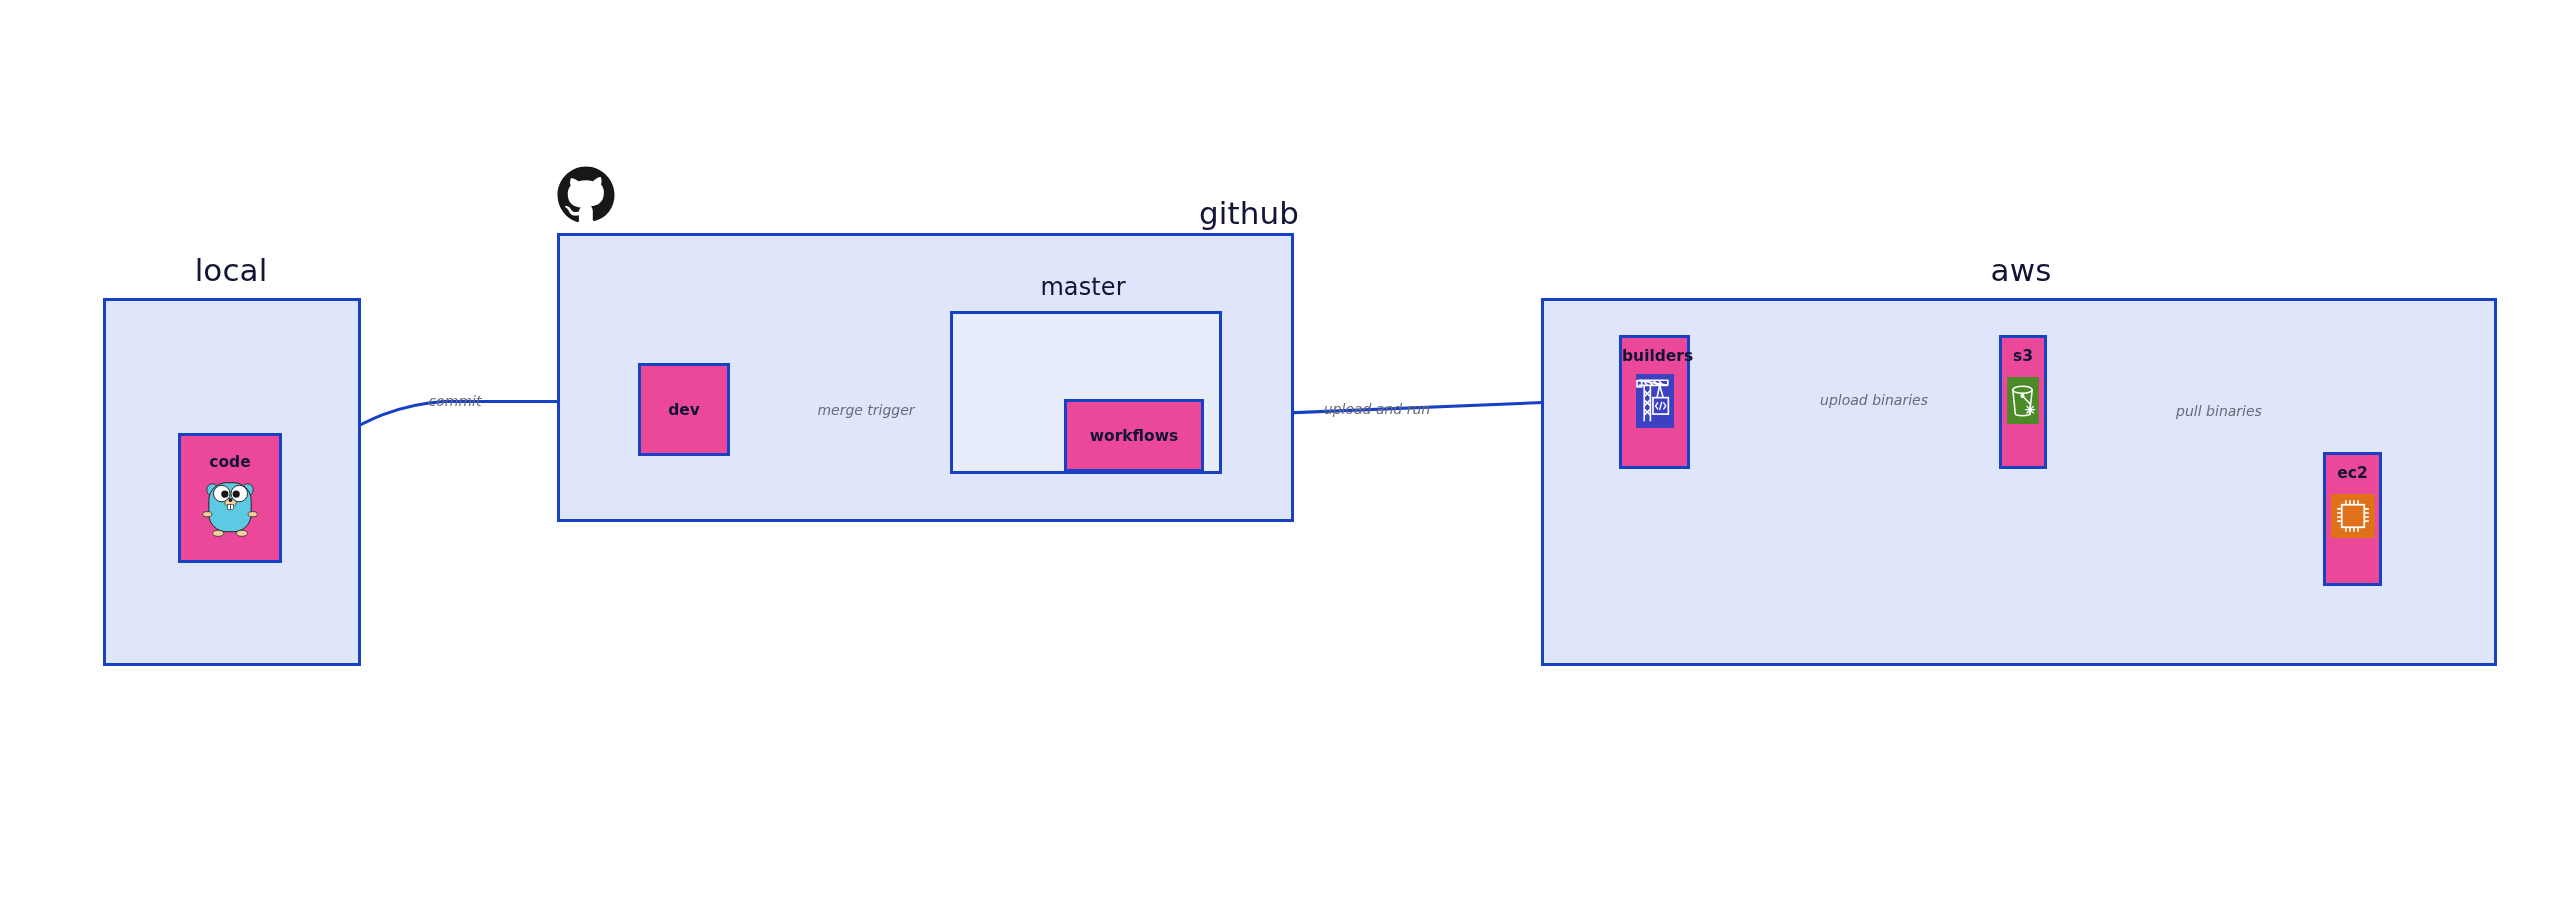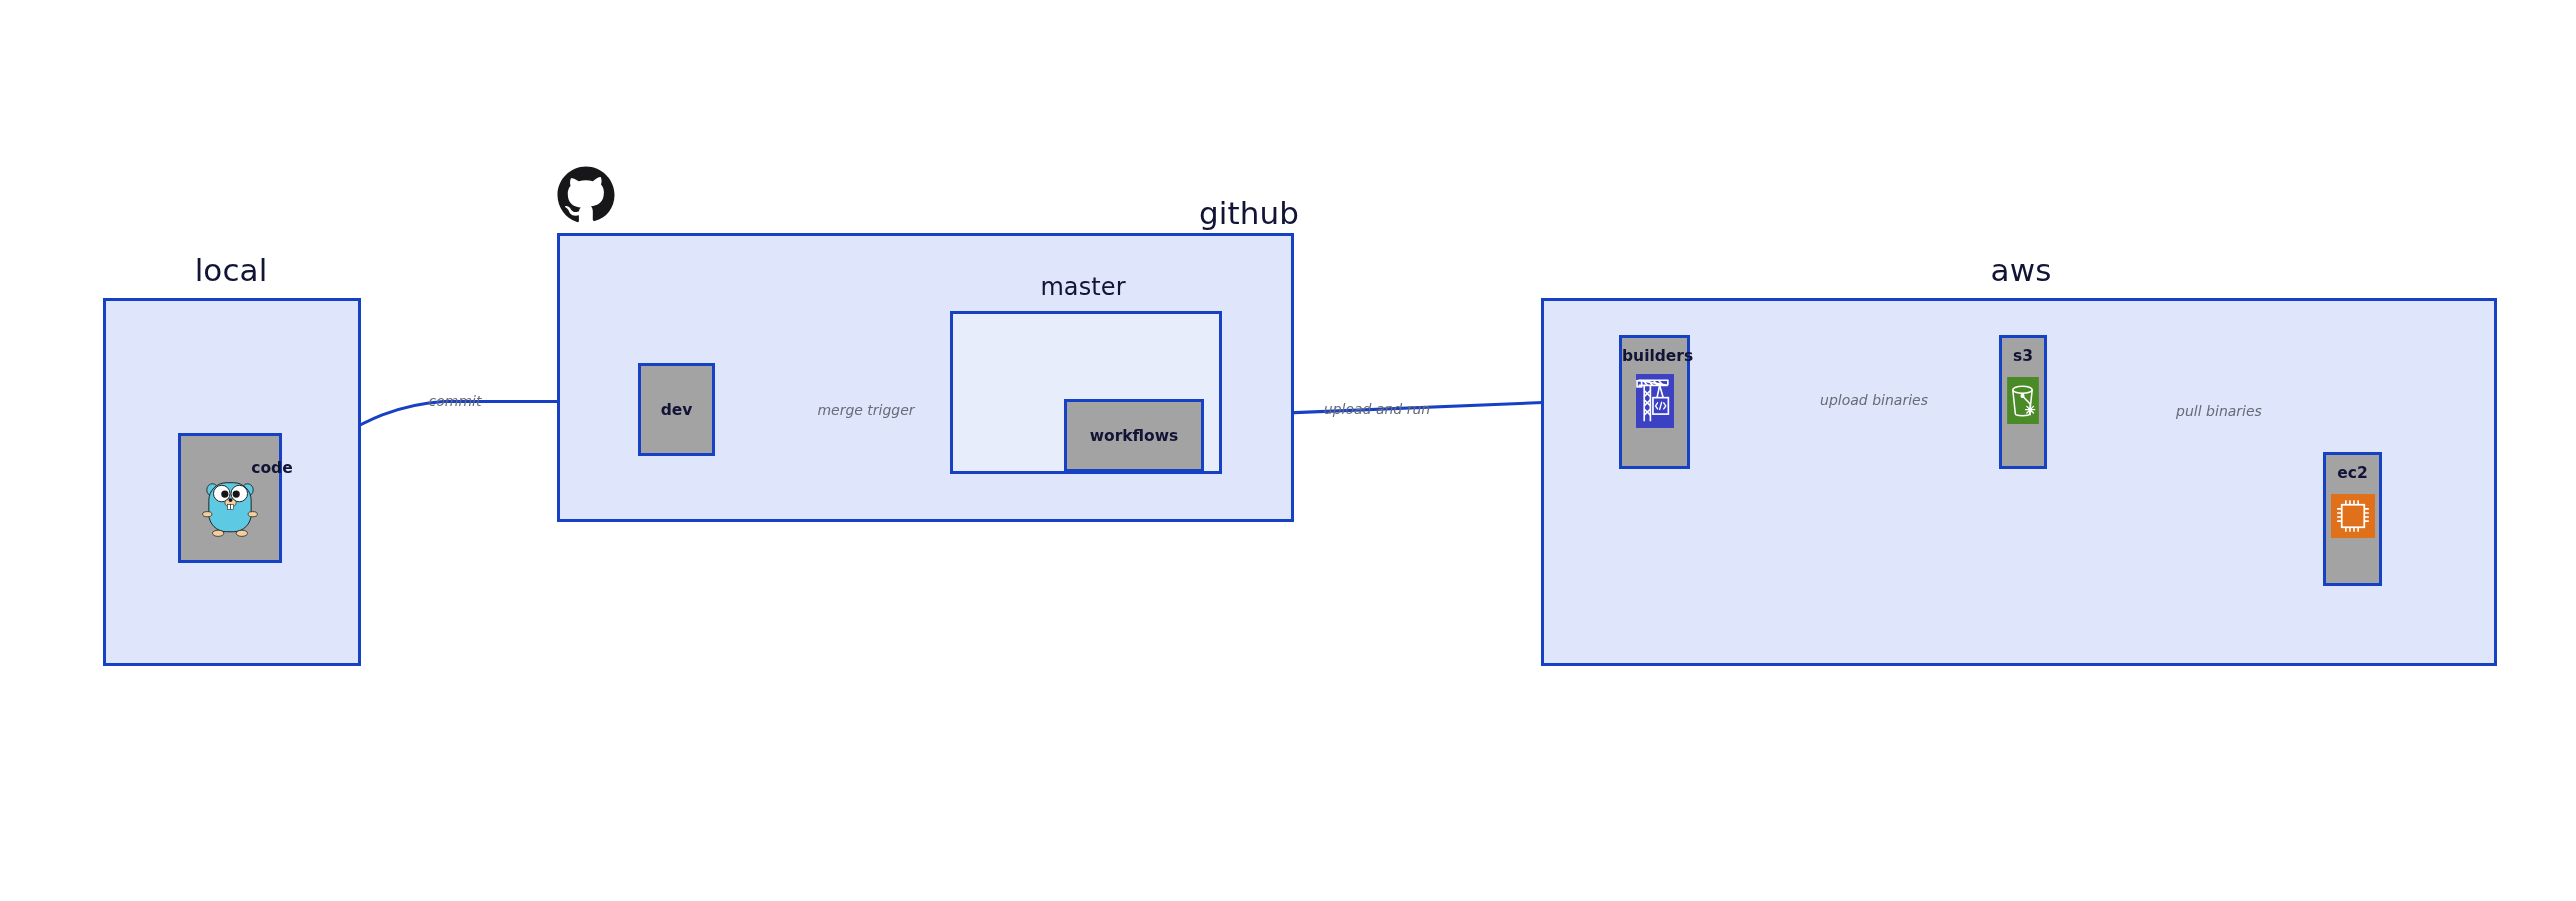--- a/index.html
+++ b/index.html
@@ -50,21 +50,21 @@
   }
 
   
   .node-box {
     position: absolute;
     background: #e9eefb;
     border: 3.1px solid #1741c4;
     box-sizing: border-box;
   }
   .node-box.light {
-    background: #a3a3a3;
+    background: #ec4899;
   }
   .node-label {
     position: absolute;
     left: 0;
     width: 100%;
     text-align: center;
     color: #121435;
     font-size: 15.5px;
     font-weight: bold;
     white-space: nowrap;
@@ -148,21 +148,21 @@
     <g>
       <path d="M4076,777 C4210,783 4280,830 4360,900 C4400,935 4440,955 4498,982" fill="none" stroke="#1741c4" stroke-width="6" marker-end="url(#arrow)"></path>
     </g>
   </svg>
 
   <div class="group-label" style="left:231px; top:252px;">local</div>
 
   <div class="group-box" style="left:103px; top:298px; width:258px; height:368px;"></div>
 
   <div class="node-box light" style="left:178px; top:433px; width:104px; height:130px;">
-    <div class="node-label" style="top:23px;padding-left:42px;">code</div>
+    <div class="node-label" style="top:17px;">code</div>
 
     <div class="node-icon" style="top:40px; width:57px; height:64px;">
       <svg viewBox="0 0 110 124" width="57" height="64">
 
         <ellipse cx="21" cy="27" rx="11" ry="12" fill="#5dc9e2" stroke="#1b1b1b" stroke-width="1.6"></ellipse>
         <ellipse cx="89" cy="27" rx="11" ry="12" fill="#5dc9e2" stroke="#1b1b1b" stroke-width="1.6"></ellipse>
 
         <rect x="14" y="13" width="82" height="95" rx="34" ry="34" fill="#5dc9e2" stroke="#1b1b1b" stroke-width="1.8"></rect>
 
         <ellipse cx="11" cy="74" rx="9" ry="5" fill="#f3cfa0" stroke="#1b1b1b" stroke-width="1.4"></ellipse>
@@ -197,21 +197,21 @@
   </div>
 
   <div class="group-label" style="left:1249px; top:195px;">github</div>
 
   <div class="group-box" style="left:557px; top:233px; width:737px; height:289px;"></div>
 
   <div class="group-label" style="left:1083px; top:273px; font-size:24px;">master</div>
 
   <div class="sub-box" style="left:950px; top:311px; width:272px; height:163px;"></div>
 
-  <div class="node-box light" style="left:638px; top:363px; width:77px; height:93px;">
+  <div class="node-box light" style="left:638px; top:363px; width:92px; height:93px;">
     <div class="node-label center-v">dev</div>
   </div>
 
   <div class="node-box light" style="left:1064px; top:383px; width:140px; height:73px;margin-top:16px;">
     <div class="node-label center-v">workflows</div>
   </div>
 
   <div class="group-label" style="left:2021px; top:252px;">aws</div>
 
   <div class="group-box" style="left:1541px; top:298px; width:956px; height:368px;"></div>

